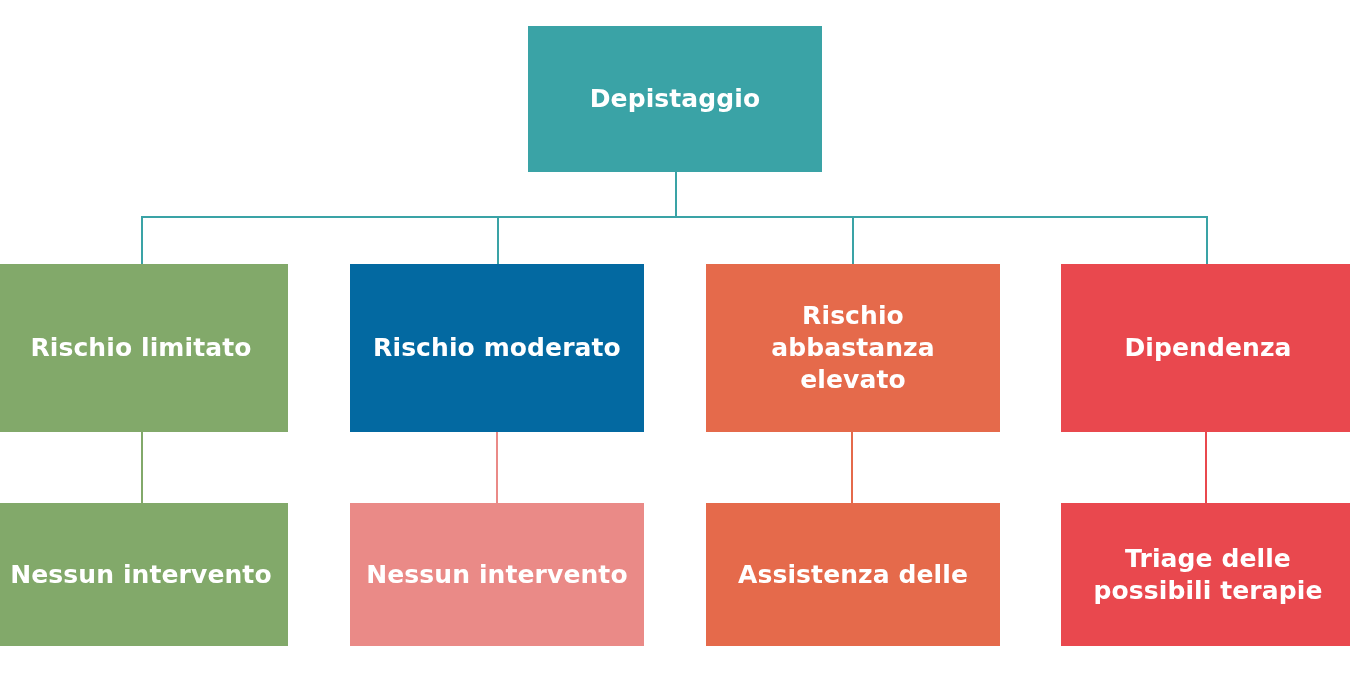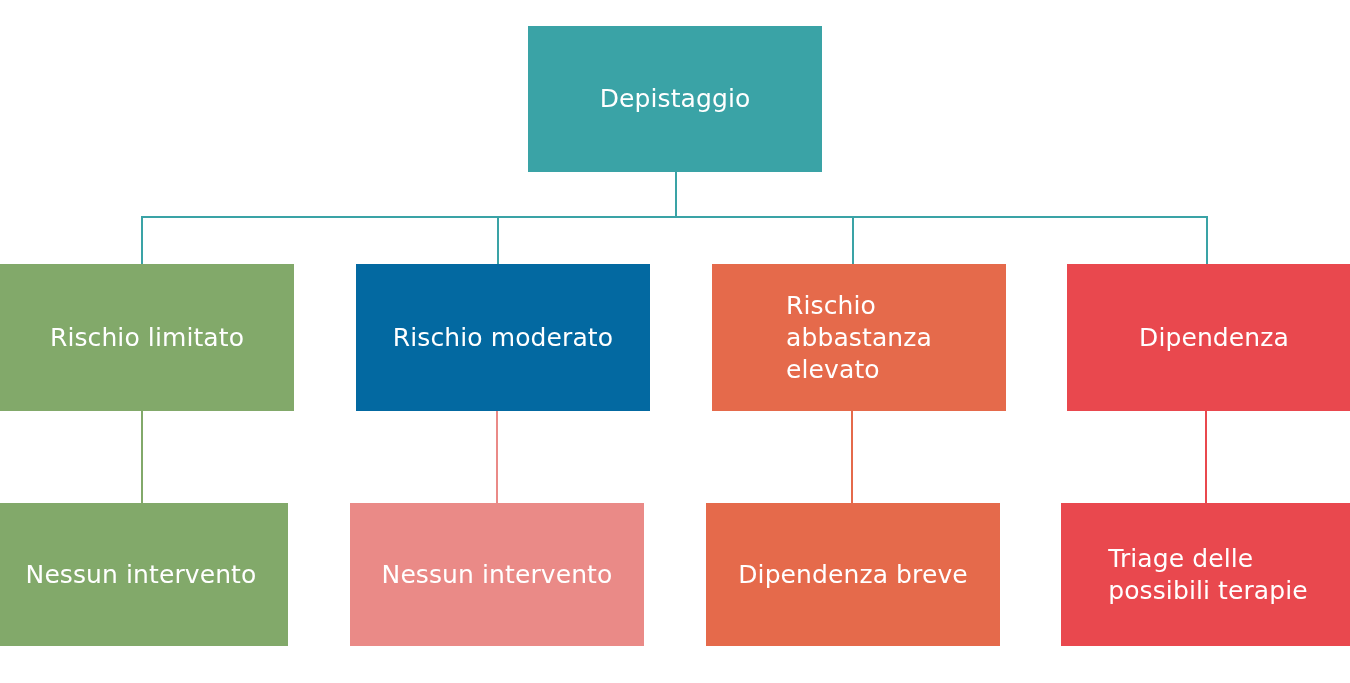--- a/index.html
+++ b/index.html
@@ -20,41 +20,40 @@
   }
 
   
   .node {
     position: absolute;
     display: flex;
     align-items: center;
     justify-content: center;
     box-sizing: border-box;
     color: #ffffff;
-    text-align: left;
+    text-align: center;
     line-height: 1.28;
     letter-spacing: 0.1px;
-    font-weight: 400;
+    font-weight: 700;
     padding: 20px 10px;
     white-space: pre-line;
   }
 
   .node.root {
     left: 528px;
     top: 26px;
     width: 294px;
     height: 146px;
     font-size: 25px;
   }
 
   .node.lvl2 {
     top: 264px;
-    height: 147px;
+    height: 168px;
     font-size: 25px;
-    margin-left: 6px;
   }
 
   .node.lvl3 {
     top: 503px;
     height: 143px;
     font-size: 25px;
   }
 
   
   .col-0 { left: -6px;   width: 294px; }
@@ -117,17 +116,17 @@
 
   <div class="node lvl2 col-0" style="background-color: rgb(130, 169, 106);">Rischio limitato</div>
   <div class="node lvl2 col-1" style="background-color: #0369a1;">Rischio moderato</div>
   <div class="node lvl2 col-2" style="background-color: rgb(229, 106, 75);">Rischio
 abbastanza
 elevato</div>
   <div class="node lvl2 col-3" style="background-color: rgb(233, 72, 78);">Dipendenza</div>
 
   <div class="node lvl3 col-0" style="background-color: rgb(130, 169, 106);">Nessun intervento</div>
   <div class="node lvl3 col-1" style="background-color: rgb(234, 138, 135);">Nessun intervento</div>
-  <div class="node lvl3 col-2" style="background-color: rgb(229, 106, 75);">Dipendenza breve</div>
+  <div class="node lvl3 col-2" style="background-color: rgb(229, 106, 75);">Assistenza delle</div>
   <div class="node lvl3 col-3" style="background-color: rgb(233, 72, 78);">Triage delle
 possibili terapie</div>
 
 </div>
 
 </body></html>

